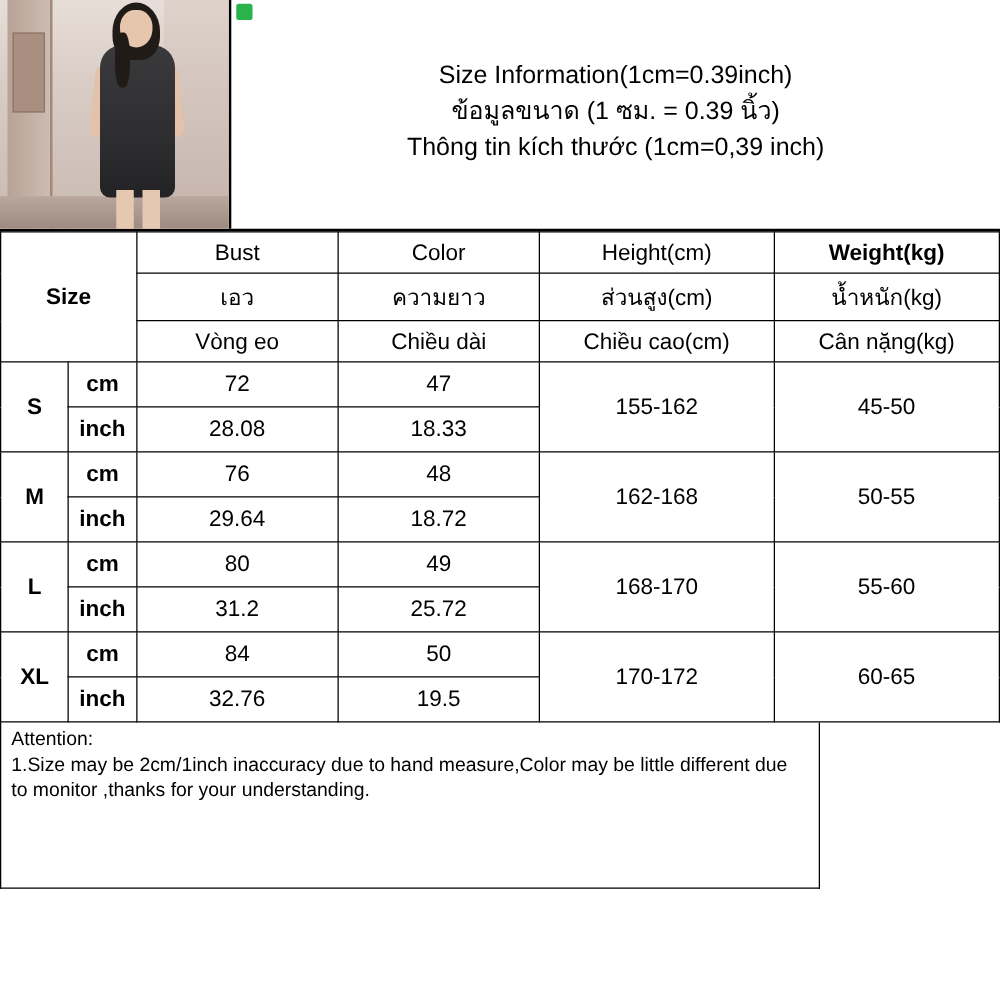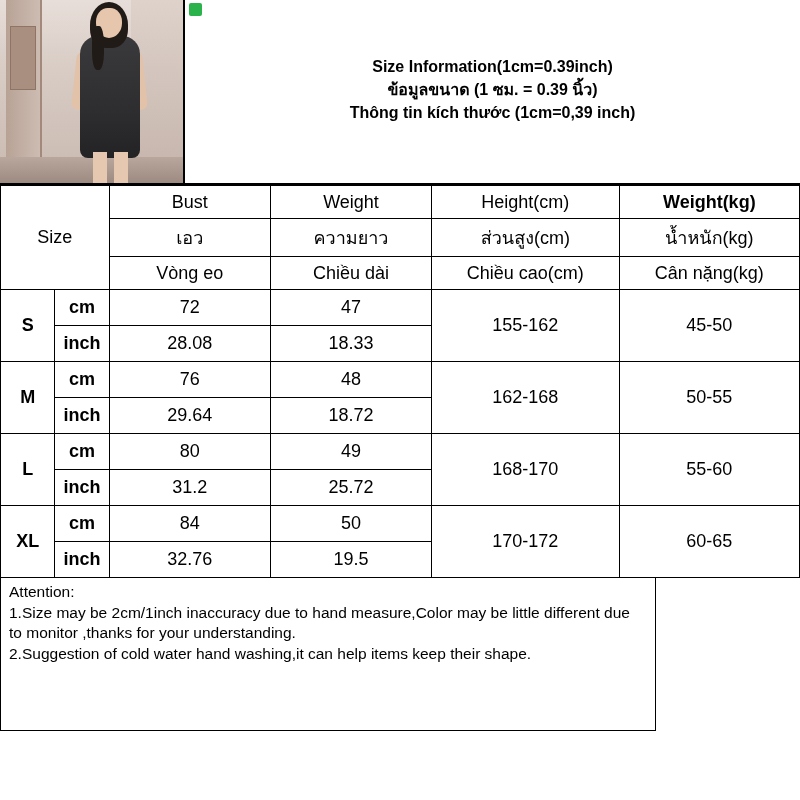--- a/index.html
+++ b/index.html
@@ -127,22 +127,22 @@
     flex: 1;
     display: flex;
     flex-direction: column;
     align-items: center;
     justify-content: center;
     text-align: center;
     padding: 6px 10px 10px;
     box-sizing: border-box;
   }
   .title-line {
-    font-weight: bold;
-    font-size: 16px;
+    font-weight: normal;
+    font-size: 20px;
     line-height: 1.45;
     white-space: nowrap;
   }
   
   table.size-table {
     border-collapse: collapse;
     width: 800px;
     table-layout: fixed;
   }
   table.size-table td {
@@ -154,21 +154,21 @@
   }
   td.col-size-label { width: 86px; }
   td.col-unit { width: 98px; }
   td.col-bust { width: 130px; }
   td.col-length { width: 130px; }
   td.col-height { width: 152px; }
   td.col-weight { width: 146px; font-weight: bold; }
 
   .size-head-cell {
     font-size: 25px;
-    font-weight: normal;
+    font-weight: bold;
   }
   .hdr {
     font-size: 16px;
   }
   .hdr-en { font-weight: normal; }
   .sz-letter {
     font-size: 18px;
     font-weight: bold;
   }
   .unit-cell {
@@ -219,21 +219,21 @@
       <div class="title-line">ข้อมูลขนาด (1 ซม. = 0.39 นิ้ว)</div>
       <div class="title-line">Thông tin kích thước (1cm=0,39 inch)</div>
     </div>
   </div>
 
   <table class="size-table">
     <tbody>
       <tr class="hdr-row-h">
         <td class="col-size-label size-head-cell" rowspan="3" colspan="2">Size</td>
         <td class="col-bust hdr hdr-en">Bust</td>
-        <td class="col-length hdr hdr-en">Weight</td>
+        <td class="col-length hdr hdr-en">Color</td>
         <td class="col-height hdr hdr-en">Height(cm)</td>
         <td class="col-weight hdr hdr-en">Weight(kg)</td>
       </tr>
       <tr class="hdr-row-h">
         <td class="hdr">เอว</td>
         <td class="hdr">ความยาว</td>
         <td class="hdr">ส่วนสูง(cm)</td>
         <td class="hdr">น้ำหนัก(kg)</td>
       </tr>
       <tr class="hdr-row-h">
@@ -297,17 +297,16 @@
         <td class="col-unit unit-cell">inch</td>
         <td>32.76</td>
         <td>19.5</td>
       </tr>
     </tbody>
   </table>
 
   <div class="attention">
     <div>Attention:</div>
     <div>1.Size may be 2cm/1inch inaccuracy due to hand measure,Color may be little different due to monitor ,thanks for your understanding.</div>
-    <div>2.Suggestion of cold water hand washing,it can help items keep their shape.</div>
     <div class="att-spacer"></div>
   </div>
 
 </div>
 
 </body></html>

